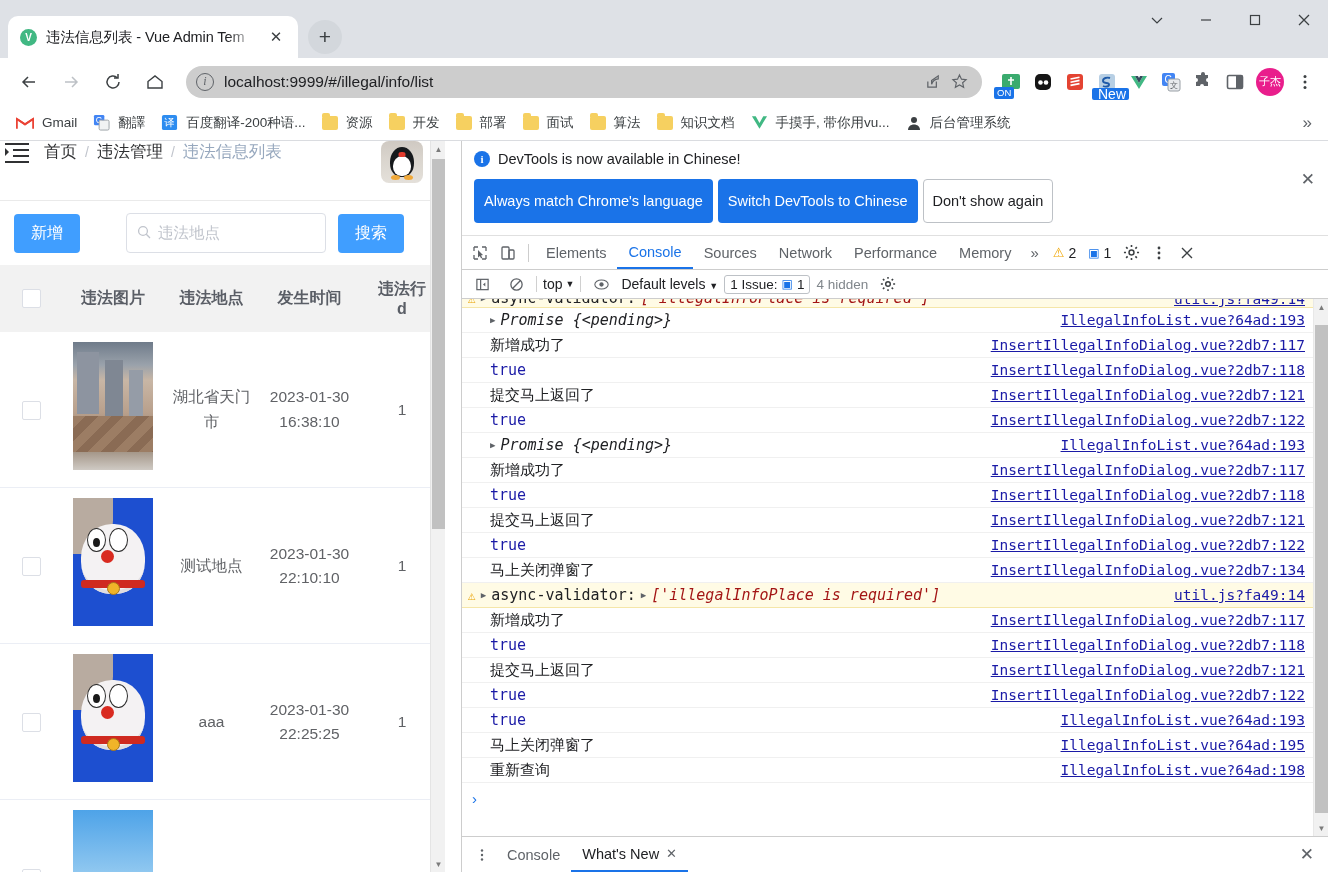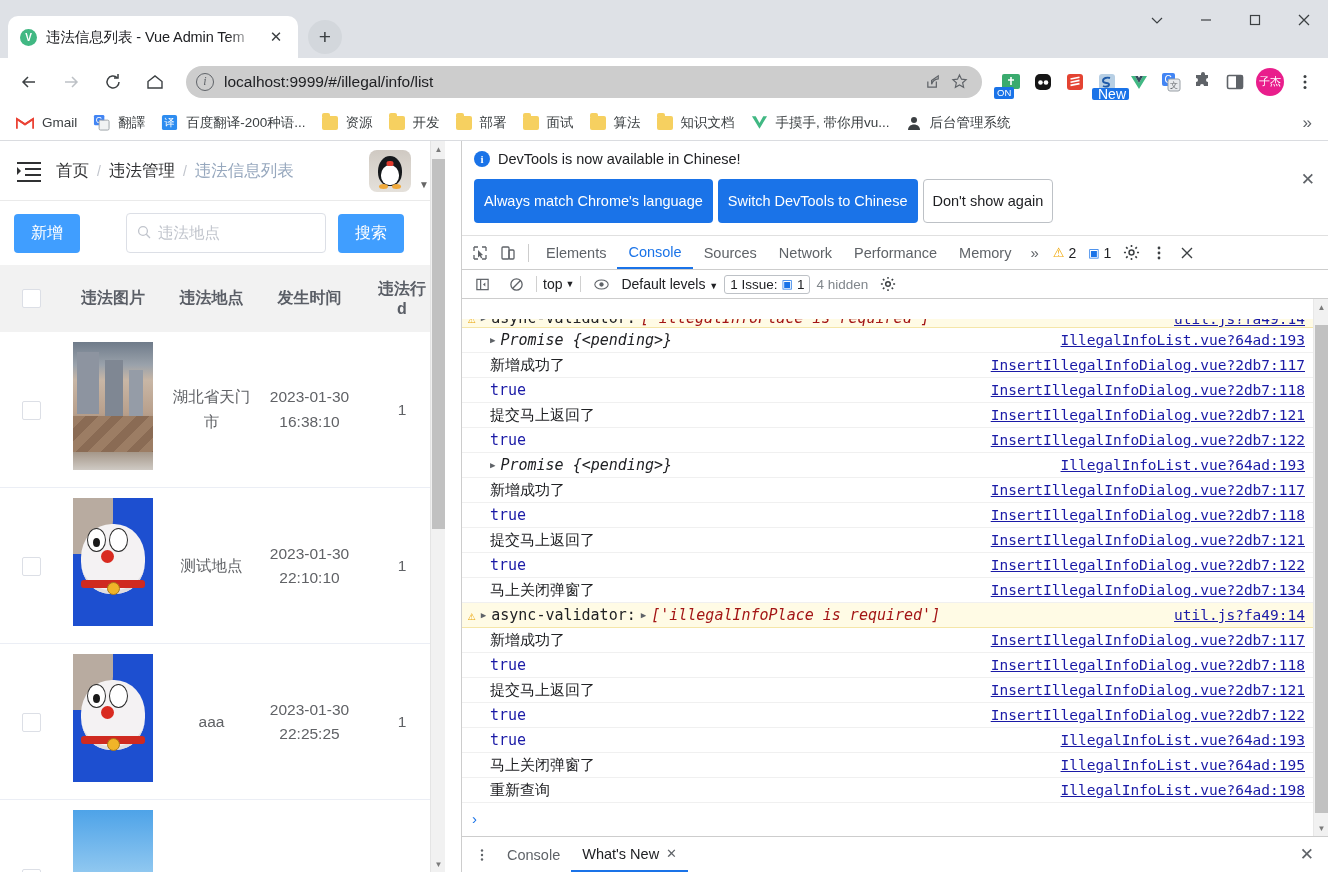--- a/index.html
+++ b/index.html
@@ -111,21 +111,21 @@
   }
   .bm-overflow { margin-left: auto; color: #5f6368; font-size: 17px; padding-right: 6px; }
 
   
   .viewport { position: absolute; top: 141px; left: 0; width: 1328px; height: 731px; background: #fff; }
   .app-pane {
     position: absolute; top: 0; left: 0; width: 445px; height: 731px;
     background: #ffffff; overflow: hidden;
   }
   .app-navbar {
-    height: 60px; display: flex; align-items: center; padding: 0 16px;
+    height: 60px; display: flex; align-items: flex-start; padding: 0 4px;
     border-bottom: 1px solid #eaeaea; background: #fff;
   }
   .hamburger { width: 26px; height: 22px; flex: none; color: #333; margin-right: 14px; }
   .breadcrumb { display: flex; align-items: center; gap: 8px; font-size: 16.5px; flex: 1; }
   .bc-item { color: #303133; }
   .bc-item.current { color: #97a8be; }
   .bc-sep { color: #c0c4cc; font-size: 14px; }
   .app-avatar {
     width: 42px; height: 42px; border-radius: 8px; flex: none;
     background: linear-gradient(#cfc9c2 0%, #d9d4cd 40%, #e4e0da 100%);
@@ -289,21 +289,21 @@
   }
   .fb-levels { font-size: 14px; color: #202124; white-space: nowrap; }
   .fb-issue {
     display: flex; align-items: center; gap: 4px; font-size: 13.5px;
     color: #202124; border: 1px solid #bdc1c6; border-radius: 3px; padding: 1px 5px;
     white-space: nowrap;
   }
   .fb-hidden { font-size: 13.5px; color: #80868b; white-space: nowrap; }
 
   .dt-console { flex: 1; position: relative; overflow: hidden; background: #fff; }
-  .console-scroll { position: absolute; inset: 0 15px 0 0; overflow: hidden; margin-top: 20px; }
+  .console-scroll { position: absolute; inset: 0 15px 0 0; overflow: hidden; }
   .log-row {
     display: flex; align-items: center; min-height: 25px;
     border-bottom: 1px solid #f0f0f0; padding: 2px 8px 2px 6px;
     font-size: 15px; font-family: "DejaVu Sans Mono", monospace;
   }
   .log-row.warn { background: #fffbe5; border-bottom-color: #f5e6a8; }
   .log-row.clipped { height: 9px; min-height: 0; overflow: hidden; align-items: flex-end; padding-top:0; padding-bottom: 0;}
   .log-left { flex: 1; display: flex; align-items: center; gap: 5px; min-width: 0; }
   .log-indent { width: 22px; flex: none; }
   .tri { color: #5f6368; font-size: 9px; flex: none; }

